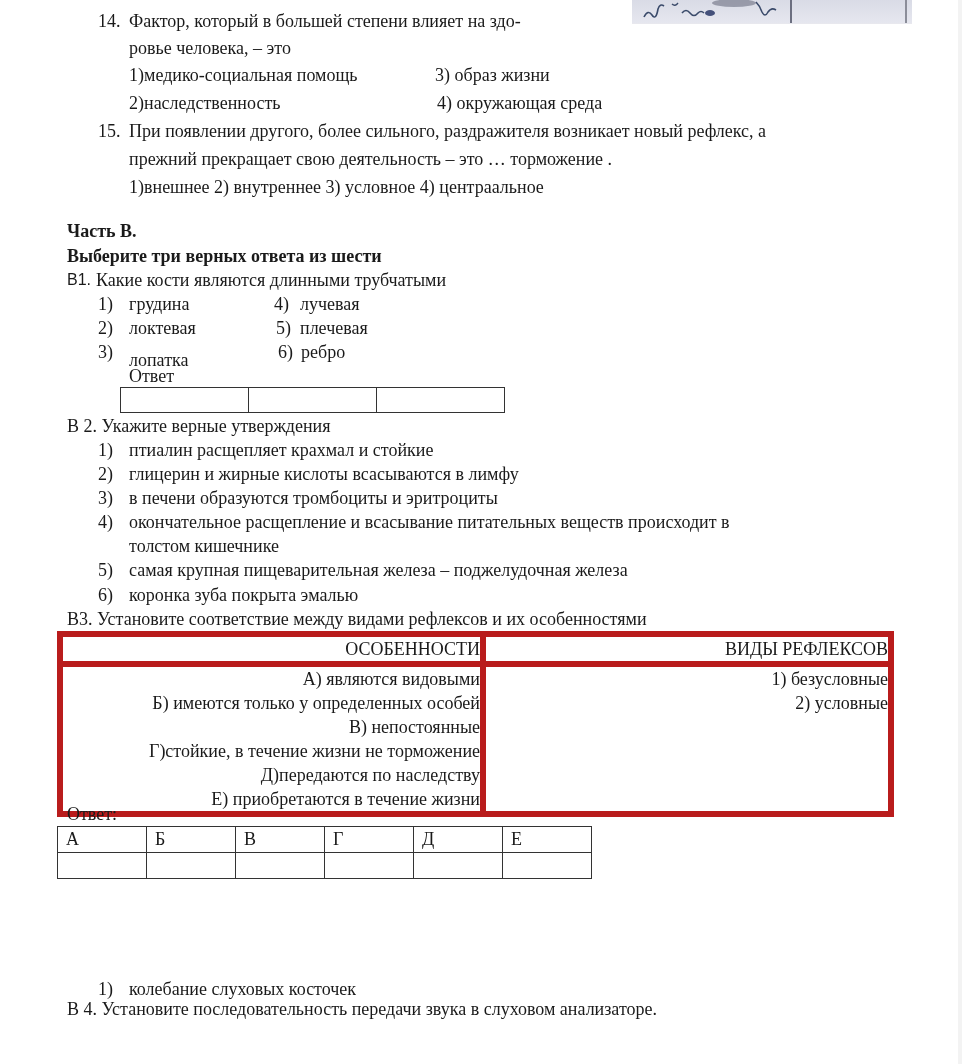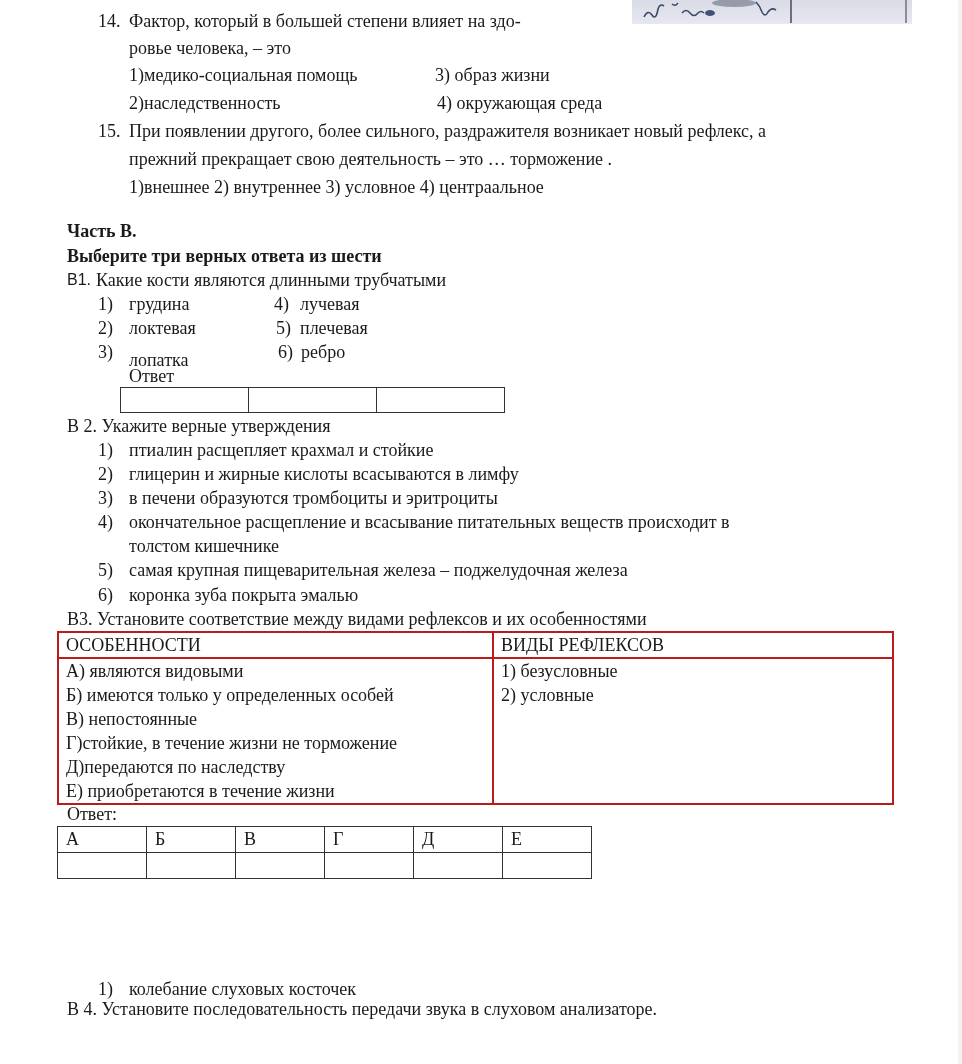--- a/index.html
+++ b/index.html
@@ -15,22 +15,22 @@
   }
   .img-fragment .divider { position:absolute; left:158px; top:0; width:2px; height:23px; background:#6c6f80; }
   .img-fragment .divider2 { position:absolute; left:273px; top:0; width:2px; height:23px; background:#8b8d99; }
   .img-fragment svg { position:absolute; left:0; top:0; }
   .right-edge { position:absolute; right:0; top:0; width:4px; height:1064px; background:#f3f3f3; }
   .bold { font-weight:bold; }
   .sans { font-family:"Liberation Sans", sans-serif; font-size:16px; }
   table.answer3 { position:absolute; left:120px; top:387px; border-collapse:collapse; }
   table.answer3 td { width:127px; height:24px; border:1px solid #333; padding:0; }
   table.match { position:absolute; left:57px; top:631px; width:837px; border-collapse:collapse; }
-  table.match td, table.match th { border:2px solid #b91c1c; vertical-align:top; text-align:left;
-    font-weight:normal; padding:0 16px 0 7px; line-height:24px; font-size:18px; }
+  table.match td, table.match th { border:6px solid #b91c1c; vertical-align:top; text-align:right;
+    font-weight:normal; padding:0 0 0 7px; line-height:24px; font-size:18px; }
   table.match th { height:24px; }
   table.match td.left { width:410px; }
   table.answer6 { position:absolute; left:57px; top:826px; border-collapse:collapse; }
   table.answer6 td { width:80px; height:25px; border:1px solid #333; padding:0 0 0 8px; font-size:18px; line-height:25px; vertical-align:top; }
 </style>
 </head>
 <body>
 
 <div class="img-fragment">
   <svg width="160" height="23">

